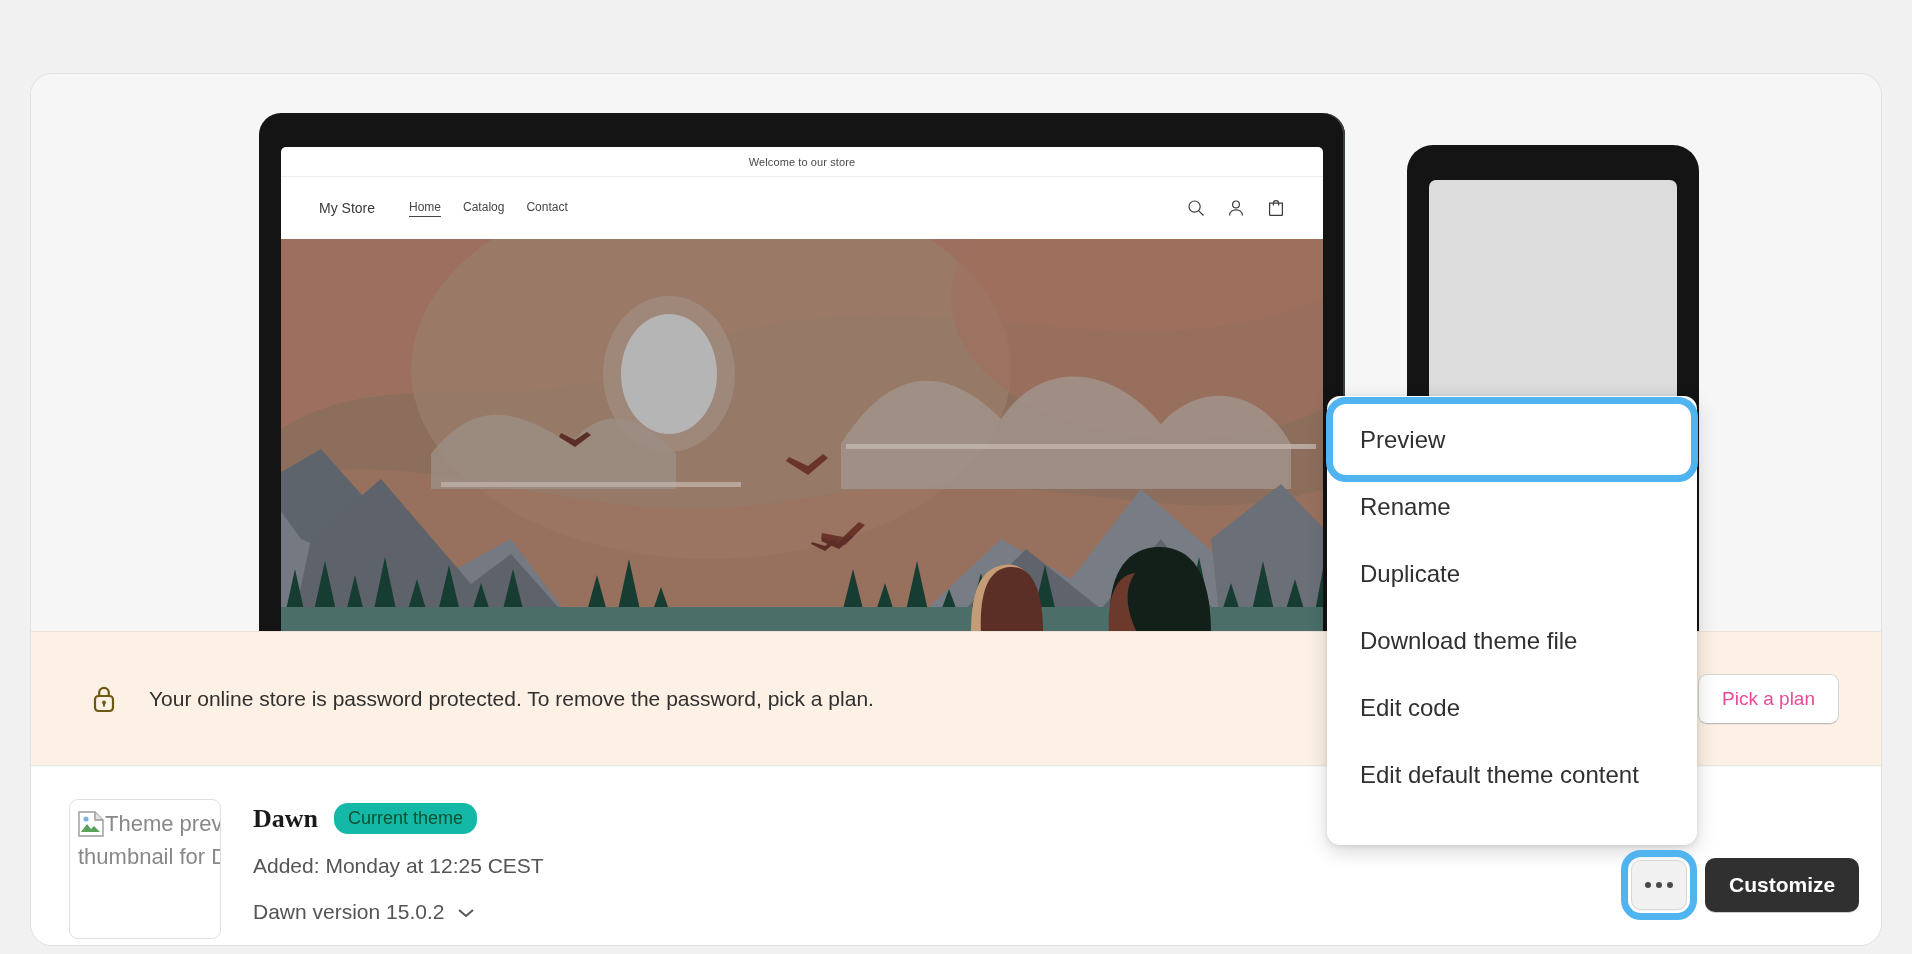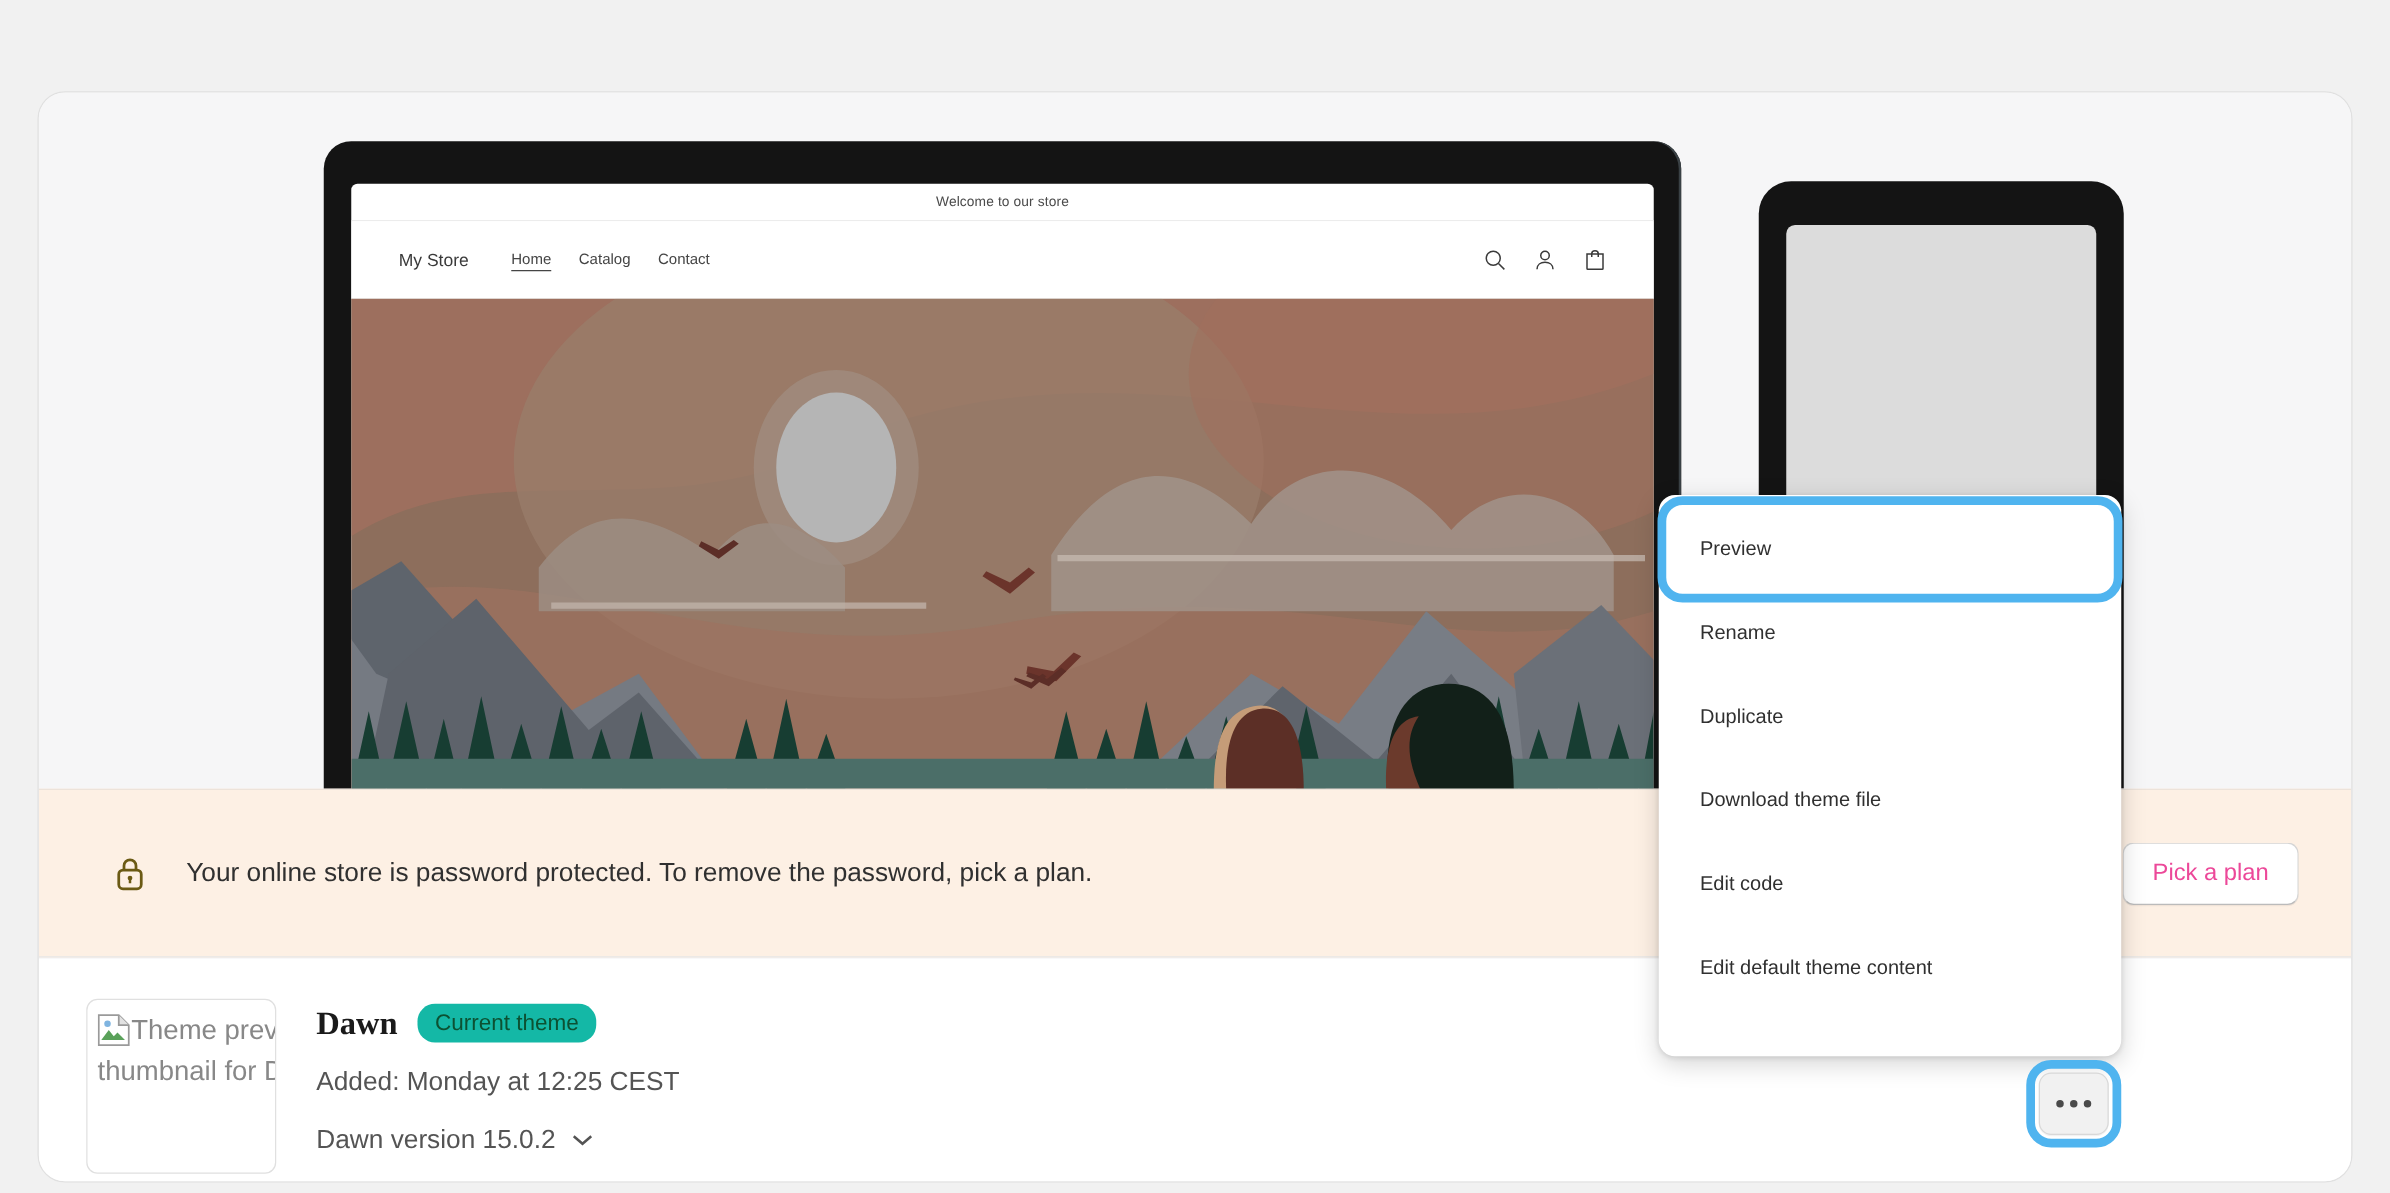--- a/index.html
+++ b/index.html
@@ -190,21 +190,21 @@
     background: #FFFFFF;
     border-radius: 13px;
     box-shadow: 0 6px 20px rgba(0,0,0,0.17), 0 1px 4px rgba(0,0,0,0.10);
     padding: 10px 0;
     z-index: 40;
   }
   .menu-item {
     height: 67px;
     display: flex; align-items: center;
     padding: 0 25px;
-    font-size: 16px; color: #303030;
+    font-size: 24px; color: #303030;
     cursor: pointer;
     border-radius: 9px;
     margin: 0 8px;
   }
   .menu-item.focused {
     outline: 7px solid #4FB4EF;
     outline-offset: 2px;
     border-radius: 11px;
     background: #FFFFFF;
     position: relative;
@@ -393,16 +393,17 @@
       <div class="menu-item">Edit code</div>
       <div class="menu-item">Edit default theme content</div>
     </div>
 
     <div class="actions">
       <div class="more-btn">
         <span class="dot"></span>
         <span class="dot"></span>
         <span class="dot"></span>
       </div>
+      <button class="customize-btn">Customize</button>
     </div>
 
   </div>
 </div>
 
 </body></html>

